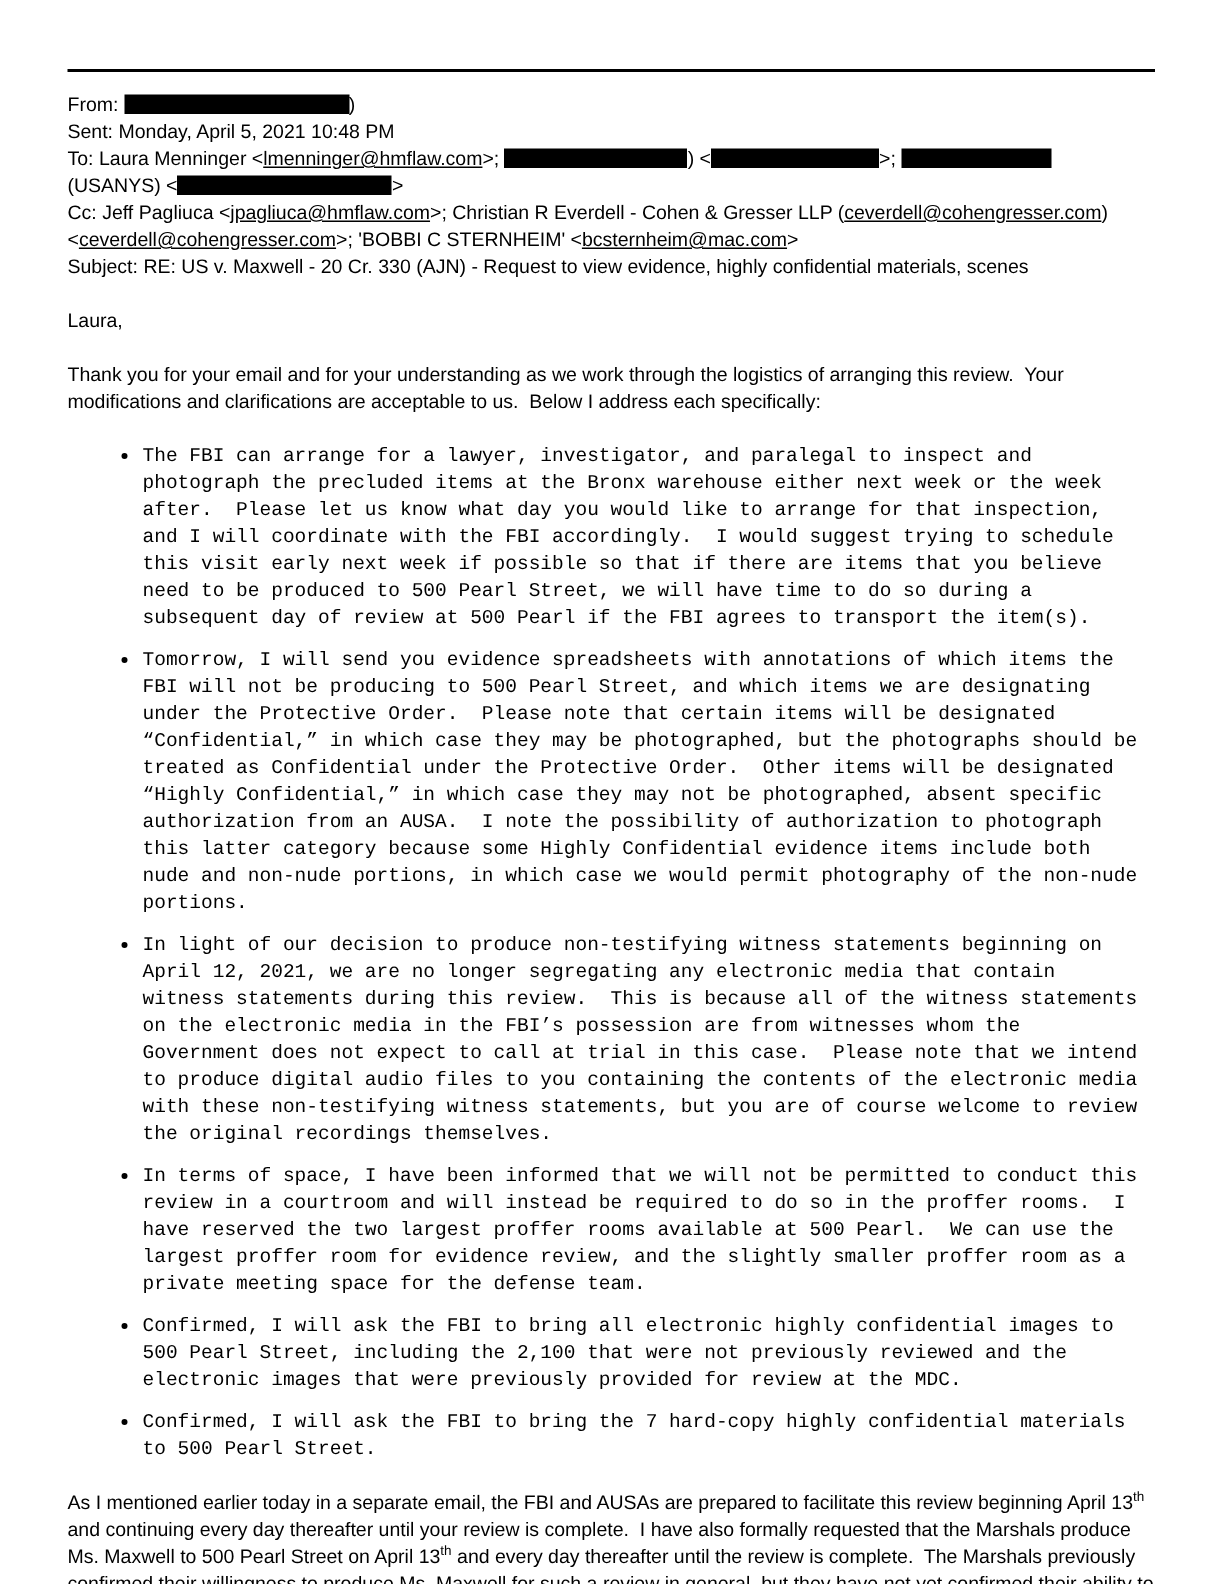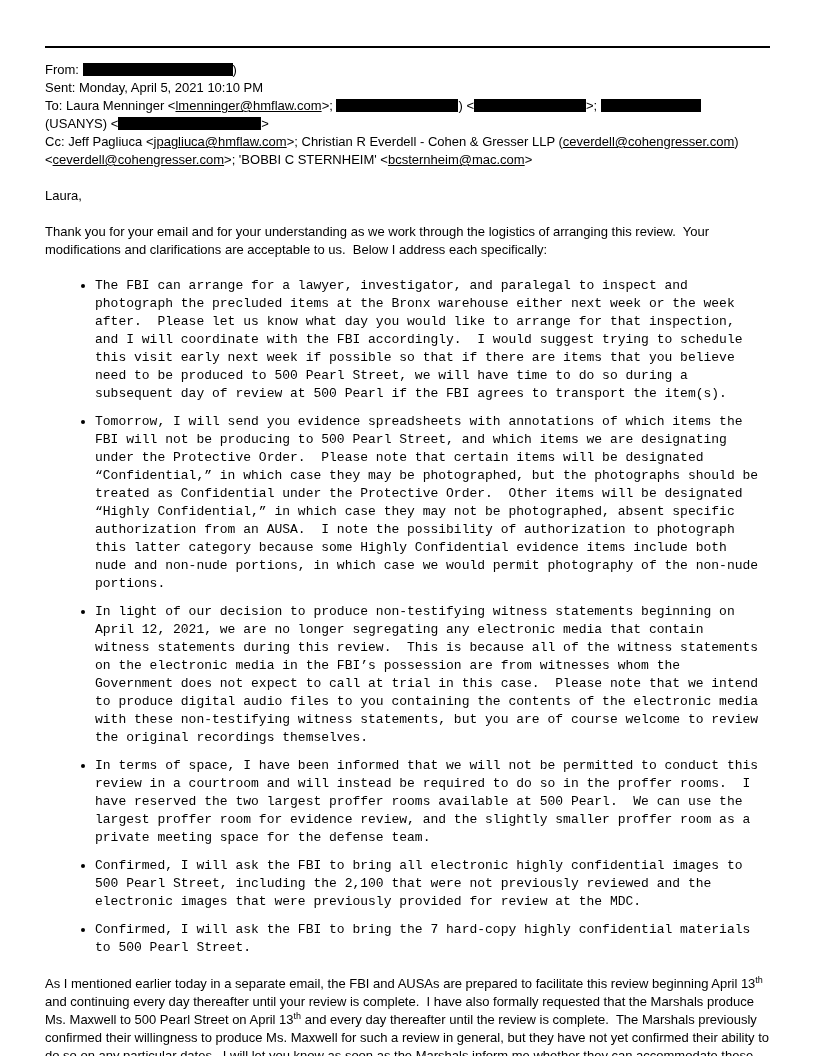--- a/index.html
+++ b/index.html
@@ -39,26 +39,27 @@
 </head>
 <body>
 
 <div class="page">
 
   <hr class="top-rule">
 
   <div>
     <p class="hline"><b class="hlabel">From:</b> <span class="redact" style="width:150px"></span><span>)</span></p>
 
-    <p class="hline"><b class="hlabel">Sent:</b> <span>Monday, April 5, 2021 10:10 PM</span></p>
+    <p class="hline"><b class="hlabel">Sent:</b> <span>Monday, April 5, 2021 10:48 PM</span></p>
 
     <p class="hline"><b class="hlabel">To:</b> <span>Laura Menninger &lt;</span><a class="link">lmenninger@hmflaw.com</a><span>&gt;; </span><span class="redact" style="width:122px"></span><span>) &lt;</span><span class="redact" style="width:112px"></span><span>&gt;; </span><span class="redact" style="width:100px"></span><br><span>(USANYS) &lt;</span><span class="redact" style="width:143px"></span><span>&gt;</span></p>
 
     <p class="hline"><b class="hlabel">Cc:</b> <span>Jeff Pagliuca &lt;</span><a class="link">jpagliuca@hmflaw.com</a><span>&gt;; Christian R Everdell - Cohen &amp; Gresser LLP (</span><a class="link">ceverdell@cohengresser.com</a><span>)</span><br><span>&lt;</span><a class="link">ceverdell@cohengresser.com</a><span>&gt;; 'BOBBI C STERNHEIM' &lt;</span><a class="link">bcsternheim@mac.com</a><span>&gt;</span></p>
 
+    <p class="hline"><b class="hlabel">Subject:</b> <span>RE: US v. Maxwell - 20 Cr. 330 (AJN) - Request to view evidence, highly confidential materials, scenes</span></p>
   </div>
 
   <div>
     <p class="para">Laura,</p>
 
     <p class="para pre">Thank you for your email and for your understanding as we work through the logistics of arranging this review.  Your modifications and clarifications are acceptable to us.  Below I address each specifically:</p>
 
     <ul class="bullets">
       <li class="pre">The FBI can arrange for a lawyer, investigator, and paralegal to inspect and photograph the precluded items at the Bronx warehouse either next week or the week after.  Please let us know what day you would like to arrange for that inspection, and I will coordinate with the FBI accordingly.  I would suggest trying to schedule this visit early next week if possible so that if there are items that you believe need to be produced to 500 Pearl Street, we will have time to do so during a subsequent day of review at 500 Pearl if the FBI agrees to transport the item(s).</li>
       <li class="pre">Tomorrow, I will send you evidence spreadsheets with annotations of which items the FBI will not be producing to 500 Pearl Street, and which items we are designating under the Protective Order.  Please note that certain items will be designated “Confidential,” in which case they may be photographed, but the photographs should be treated as Confidential under the Protective Order.  Other items will be designated “Highly Confidential,” in which case they may not be photographed, absent specific authorization from an AUSA.  I note the possibility of authorization to photograph this latter category because some Highly Confidential evidence items include both nude and non-nude portions, in which case we would permit photography of the non-nude portions.</li>

